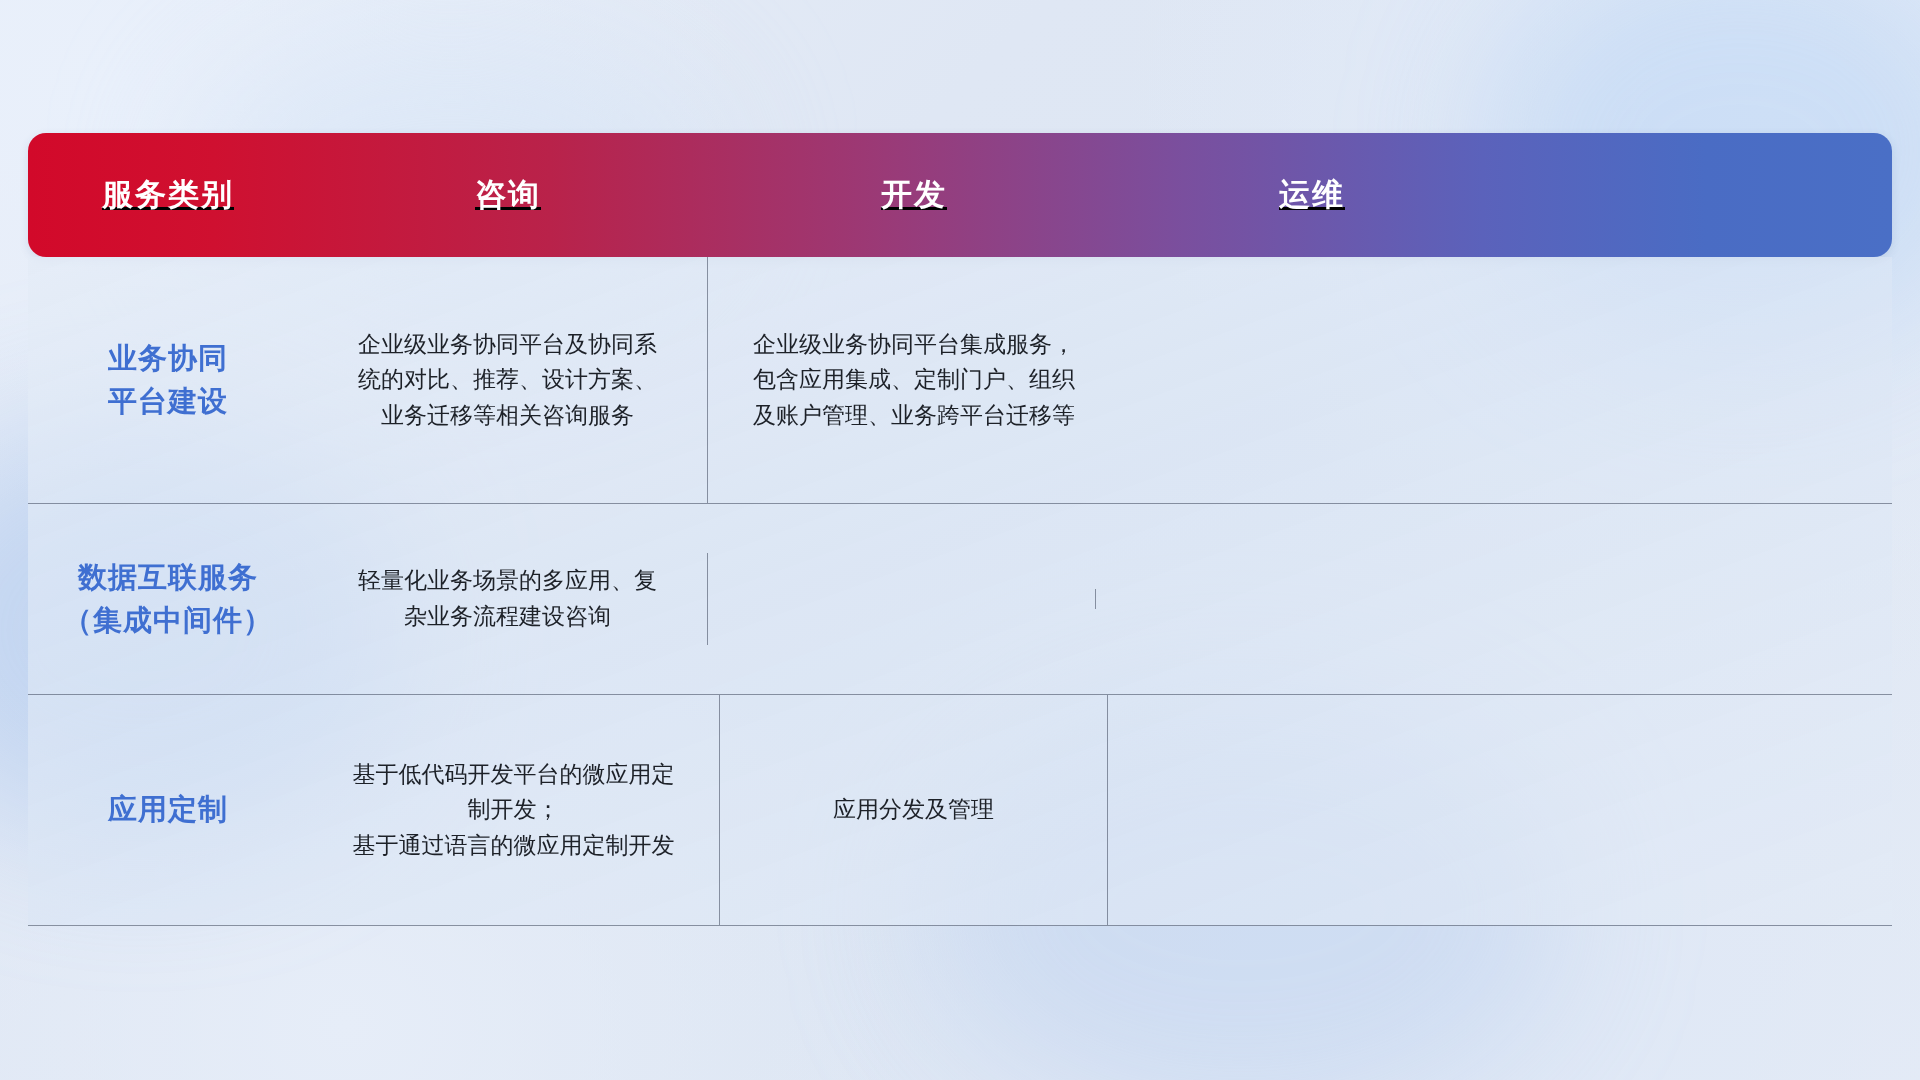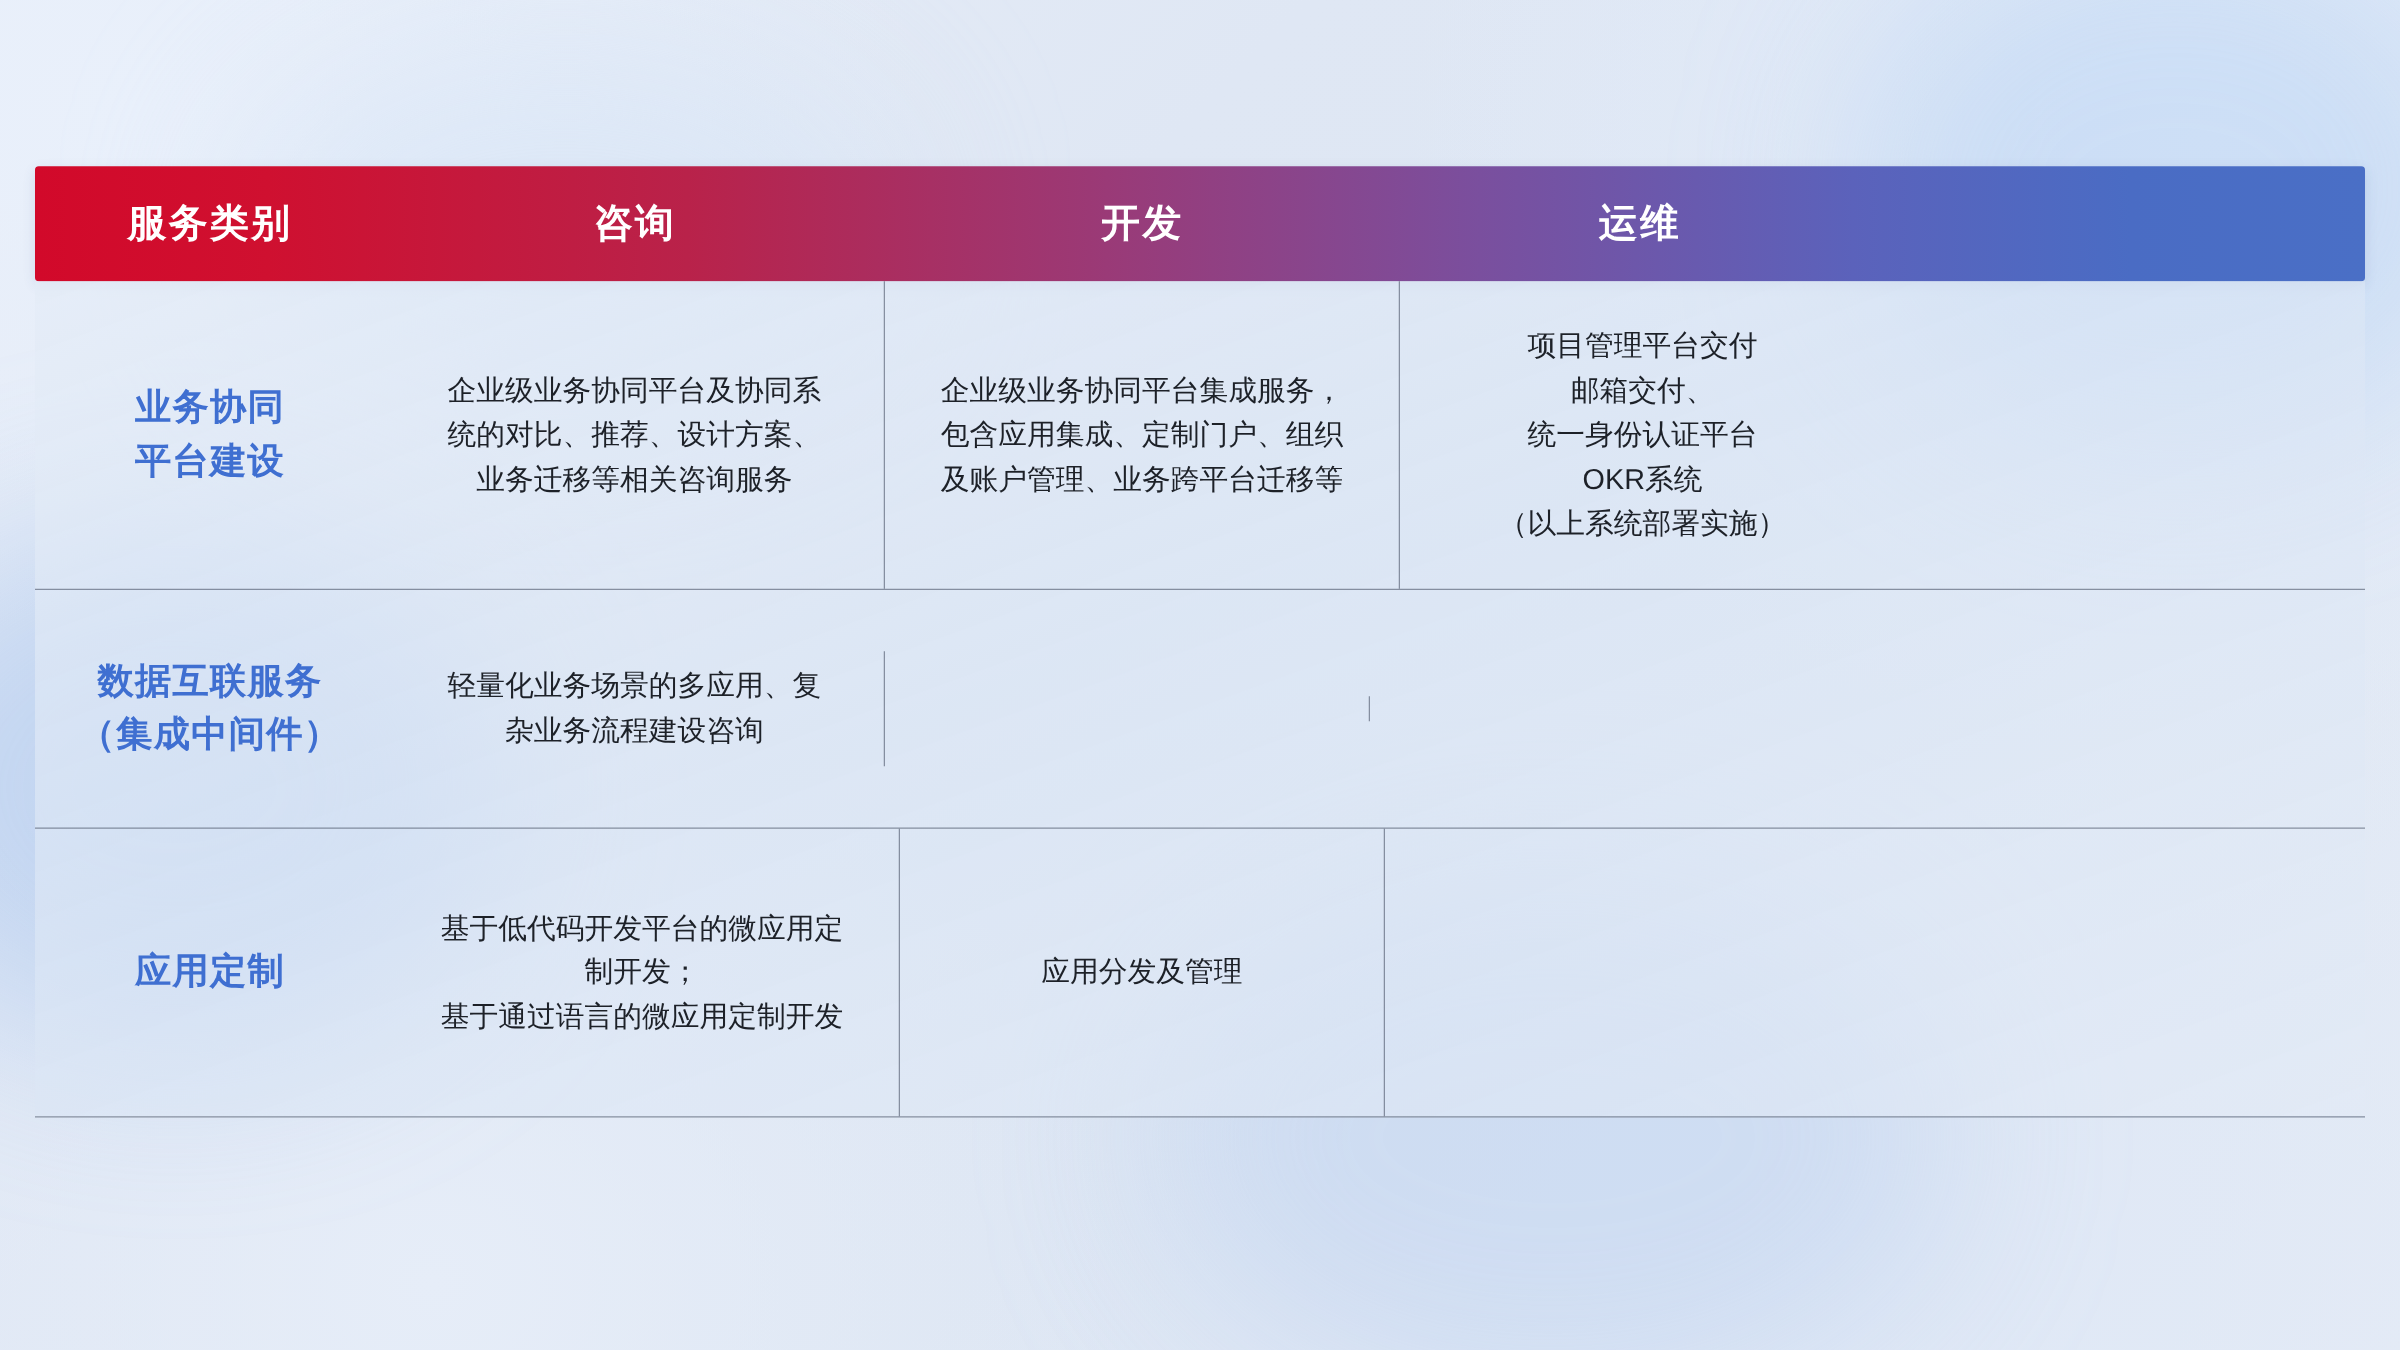--- a/index.html
+++ b/index.html
@@ -38,33 +38,34 @@
   .table-wrap {
     position: absolute;
     left: 28px;
     top: 133px;
     width: 1864px;
   }
 
   
   .thead {
     display: flex;
-    height: 92px;
-    border-radius: 3px;
+    height: 124px;
+    border-radius: 18px;
     overflow: hidden;
     background: linear-gradient(90deg,
         #d2092a 0%,
         #cf1030 10%,
         #b9224a 28%,
         #9a3a77 46%,
         #7a4f9e 62%,
         #5b62bb 78%,
         #4a6cc4 90%,
         #4a6fc6 100%);
     box-shadow: 0 3px 10px rgba(60,80,130,0.12);
+    text-decoration: underline;
   }
   .th {
     color: #ffffff;
     font-size: 31px;
     font-weight: bold;
     letter-spacing: 2px;
     display: flex;
     align-items: center;
     justify-content: center;
   }
@@ -142,27 +143,20 @@
         <div class="td c1">
             <span class="cell-text">企业级业务协同平台及协同系
 统的对比、推荐、设计方案、
 业务迁移等相关咨询服务</span>
           </div>
         <div class="td c2">
             <span class="cell-text">企业级业务协同平台集成服务，
 包含应用集成、定制门户、组织
 及账户管理、业务跨平台迁移等</span>
           </div>
-        <div class="td c3">
-            <span class="cell-text">项目管理平台交付
-邮箱交付、
-统一身份认证平台
-OKR系统
-（以上系统部署实施）</span>
-          </div>
       </div>
 
       <div class="tr r1">
         <div class="td cat c0">
             <span class="cell-text">数据互联服务
 （集成中间件）</span>
           </div>
         <div class="td c1">
             <span class="cell-text">轻量化业务场景的多应用、复
 杂业务流程建设咨询</span>

